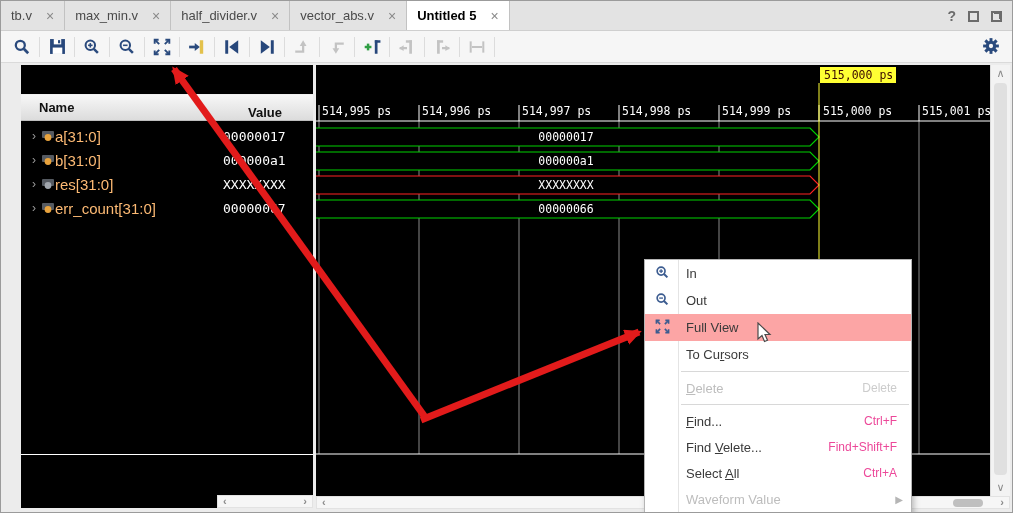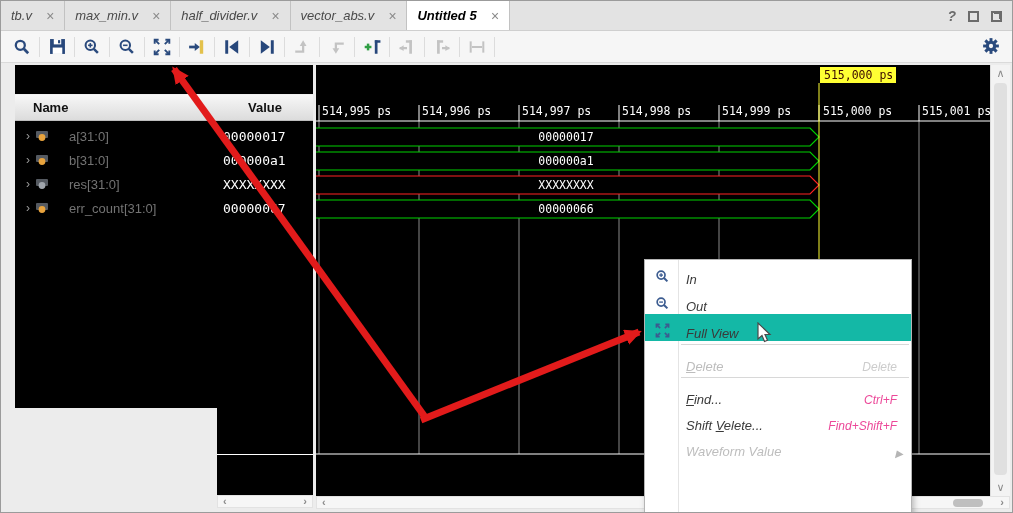--- a/index.html
+++ b/index.html
@@ -5,54 +5,54 @@
   * { margin:0; padding:0; box-sizing:border-box; }
   html,body { background:#fff; }
   body { font-family:"Liberation Sans", sans-serif; }
   #window {
     position:relative; width:1013px; height:513px;
     background:#ececec; border:1px solid #9b9b9b; overflow:hidden;
   }
 
   
   .tabbar { position:absolute; left:0; top:0; width:100%; height:30px;
-    background:#e3e3e3; border-bottom:1px solid #cfcfcf; display:flex; align-items:stretch;font-style:italic; }
+    background:#e3e3e3; border-bottom:1px solid #cfcfcf; display:flex; align-items:stretch; }
   .tab { display:flex; align-items:center; padding:0 10px; border-right:1px solid #c2c2c2;
     color:#4a4a4a; font-size:13px; cursor:default; }
   .tab .tab-close { margin-left:14px; color:#8a8a8a; font-size:14px; line-height:1; }
   .tab.active { background:#ffffff; color:#000; font-weight:bold; }
   .tab.active .tab-close { font-weight:normal; }
   .winctl { position:absolute; right:10px; top:0; height:30px; display:flex; align-items:center; gap:12px; }
   .winctl .help { color:#6b6b6b; font-size:14px; font-weight:bold; }
   .box-icon { width:11px; height:11px; border:2px solid #6b6b6b; }
   .float-icon { width:11px; height:11px; border:2px solid #6b6b6b; border-top-width:2px; position:relative; }
   .float-icon:after { content:""; position:absolute; right:-1px; top:-1px; width:5px; height:5px; border-top:2px solid #6b6b6b; border-right:2px solid #6b6b6b; }
 
   
   .toolbar { position:absolute; left:0; top:30px; width:100%; height:32px;
     background:#f6f6f6; border-bottom:1px solid #dadada; display:flex; align-items:center; padding-left:8px; }
   .tb-btn { width:26px; height:26px; display:flex; align-items:center; justify-content:center; border-radius:2px; }
   .tb-sep { width:1px; height:20px; background:#dcdcdc; margin:0 4px; }
   .gear { position:absolute; right:12px; top:36px; }
 
   
   .panel { position:absolute; top:64px; background:#000; }
-  #name-panel  { left:14px;   width:210px; height:343px; }
+  #name-panel  { left:20px;   width:210px; height:443px; }
   #value-panel { left:216px; width:96px;  height:443px; }
   .panel-topstrip { height:30px; background:#000; border-bottom:1px solid #f0f0f0; }
   .panel-header { height:26px; background:linear-gradient(#f7f7f7,#dcdcdc);
     border-bottom:1px solid #bdbdbd; display:flex; align-items:center;
     font-size:13px; font-weight:bold; color:#111; }
   #name-panel .panel-header { padding-left:18px; }
-  #value-panel .panel-header { justify-content:center; }
+  #value-panel .panel-header { justify-content:center;align-items:flex-end; }
   .panel-body { position:relative; background:#000; height:calc(100% - 57px); overflow:hidden; }
   .hline-white { position:absolute; left:0; width:100%; height:1px; background:#fff; top:333px; }
   .sig-row { position:absolute; left:0; width:100%; height:24px; display:flex; align-items:center; }
   .sig-row .expander { color:#9a9a9a; font-size:12px; width:14px; text-align:center; margin-left:6px; }
-  .sig-row .sig-label { color:#737373; font-size:13px; margin-left:20px; }
+  .sig-row .sig-label { color:#fdba74; font-size:15px; margin-left:0; }
   .val-row { position:absolute; left:6px; height:24px; display:flex; align-items:center;
     color:#fff; font-size:13px; font-family:"DejaVu Sans Mono", monospace; }
 
   
   #wave-panel { position:absolute; left:315px; top:64px; width:674px; height:431px; background:#000; }
   
   .hscroll { position:absolute; height:13px; background:#f6f6f6; border:1px solid #e2e2e2;
     display:flex; align-items:center; justify-content:space-between; font-size:11px; color:#8a8a8a; }
   #value-hscroll { left:216px; top:494px; width:96px; }
   #wave-hscroll { left:315px; top:495px; width:694px; }
@@ -61,26 +61,26 @@
   #vscroll { position:absolute; left:989px; top:64px; width:20px; height:431px;
     background:#f3f3f3; border-left:1px solid #ddd; font-size:11px; color:#8a8a8a; }
   #vscroll .up { position:absolute; top:2px; left:0; width:100%; text-align:center; }
   #vscroll .down { position:absolute; bottom:2px; left:0; width:100%; text-align:center; }
   .vthumb { position:absolute; left:3px; top:18px; width:13px; height:392px; background:#e0e0e0; border-radius:4px; }
 
   
   #context-menu { position:absolute; left:643px; top:258px; width:268px; z-index:50;
     background:#fff; border:1px solid #b5b5b5; box-shadow:2px 3px 6px rgba(0,0,0,.25); padding-bottom:30px; }
   .menu-gutter-line { position:absolute; left:33px; top:0; bottom:0; width:1px; background:#e4e4e4; }
-  .menu-item { position:relative; height:26px; display:flex; align-items:flex-end; font-size:13px; color:#3a3a3a;font-style:italic; }
+  .menu-item { position:relative; height:26px; display:flex; align-items:center; font-size:13px; color:#3a3a3a; }
   .menu-item .mi-icon { position:absolute; left:7px; width:20px; text-align:center; }
   .menu-item .mi-label { margin-left:41px; }
   .menu-item .mi-shortcut { position:absolute; right:14px; color:#ec4899; font-size:12px; }
   .menu-item .mi-sub { position:absolute; right:8px; color:#b5b5b5; font-size:10px; }
-  .menu-item.highlight { background:#14b8a6; }
+  .menu-item.highlight { background:#fca5a5; }
   .menu-item.disabled { color:#bdbdbd; }
   .menu-item.disabled .mi-shortcut { color:#cccccc; }
   .menu-sep { height:7px; position:relative; }
   .menu-sep:after { content:""; position:absolute; left:36px; right:2px; top:3px; height:1px; background:#d8d8d8; }
   .u { text-decoration:underline; }
 
   
   #annotation-layer { position:absolute; left:0; top:0; z-index:100; pointer-events:none; }
   #mouse-cursor { position:absolute; left:756px; top:321px; z-index:110; pointer-events:none; }
 </style>
@@ -423,40 +423,47 @@
             <polyline points="1.5,11 1.5,14.5 5,14.5"></polyline>
               <line x1="1.5" y1="14.5" x2="5.5" y2="10.5"></line>
             <polyline points="11,14.5 14.5,14.5 14.5,11"></polyline>
               <line x1="14.5" y1="14.5" x2="10.5" y2="10.5"></line>
           </g>
         </svg>
       </span>
       <span class="mi-label"><span>Full View</span><span class="u"></span><span></span></span>
     </div>
 
+    <div class="menu-item" style="height:27px">
+      <span class="mi-label"><span>To Cu</span><span class="u">r</span><span>sors</span></span>
+    </div>
 
     <div class="menu-sep"></div>
 
     <div class="menu-item disabled">
       <span class="mi-label"><span></span><span class="u">D</span><span>elete</span></span>
       <span class="mi-shortcut">Delete</span>
     </div>
 
     <div class="menu-sep"></div>
 
     <div class="menu-item">
       <span class="mi-label"><span></span><span class="u">F</span><span>ind...</span></span>
       <span class="mi-shortcut">Ctrl+F</span>
     </div>
 
     <div class="menu-item">
-      <span class="mi-label"><span>Shift </span><span class="u">V</span><span>elete...</span></span>
+      <span class="mi-label"><span>Find </span><span class="u">V</span><span>elete...</span></span>
       <span class="mi-shortcut">Find+Shift+F</span>
     </div>
 
+    <div class="menu-item">
+      <span class="mi-label"><span>Select </span><span class="u">A</span><span>ll</span></span>
+      <span class="mi-shortcut">Ctrl+A</span>
+    </div>
 
     <div class="menu-item disabled">
       <span class="mi-label"><span>Waveform Value</span><span class="u"></span><span></span></span>
       <span class="mi-sub">▶</span>
     </div>
 
     <div class="menu-item disabled">
       
       
     </div>

